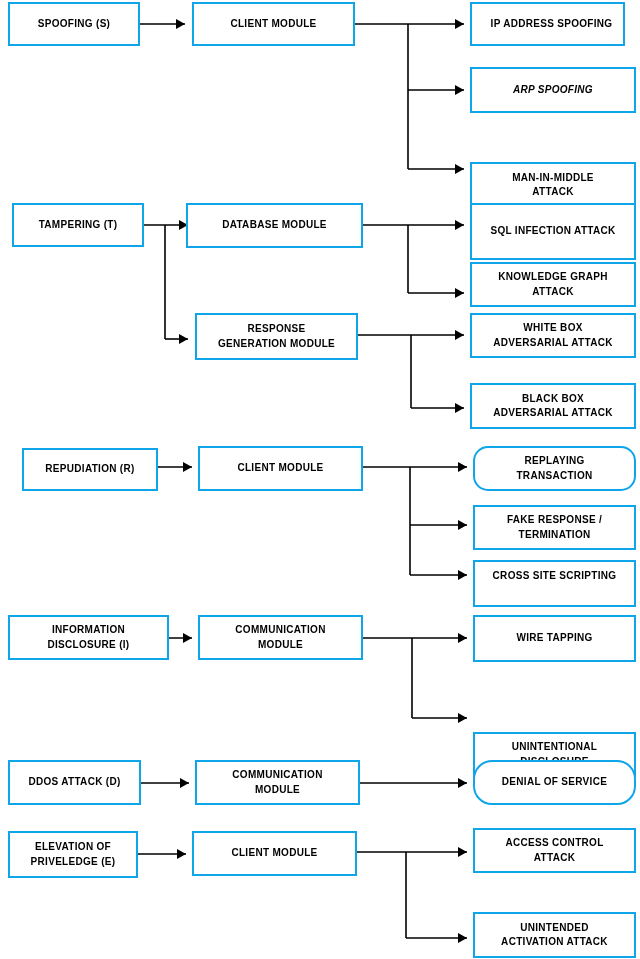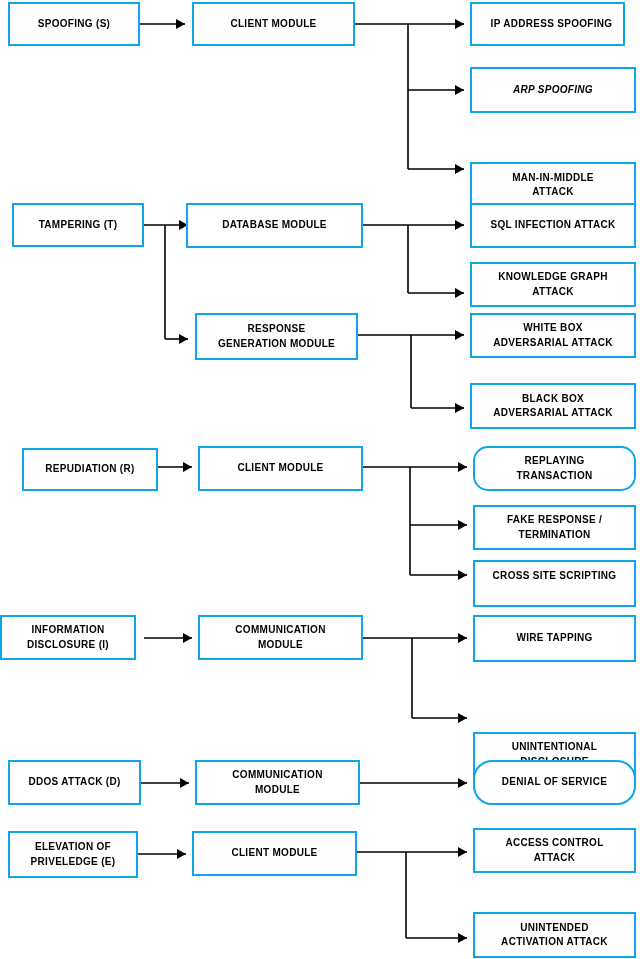--- a/index.html
+++ b/index.html
@@ -129,21 +129,21 @@
       <div class="node" style="left: 470px; top: 146px; width: 166px; height: 46px; margin-top: 16px;">
         <span class="node-label">MAN-IN-MIDDLE
 ATTACK</span>
       </div>
       <div class="node" style="left: 12px; top: 203px; width: 132px; height: 44px;">
         <span class="node-label">TAMPERING (T)</span>
       </div>
       <div class="node" style="left: 186px; top: 203px; width: 177px; height: 45px;">
         <span class="node-label">DATABASE MODULE</span>
       </div>
-      <div class="node" style="left: 470px; top: 203px; width: 166px; height: 45px;">
+      <div class="node" style="left: 470px; top: 203px; width: 166px; height: 57px;">
         <span class="node-label">SQL INFECTION ATTACK</span>
       </div>
       <div class="node" style="left: 470px; top: 262px; width: 166px; height: 45px;">
         <span class="node-label">KNOWLEDGE GRAPH
 ATTACK</span>
       </div>
       <div class="node" style="left: 195px; top: 313px; width: 163px; height: 47px;">
         <span class="node-label">RESPONSE
 GENERATION  MODULE</span>
       </div>
@@ -165,21 +165,21 @@
         <span class="node-label">REPLAYING
 TRANSACTION</span>
       </div>
       <div class="node" style="left: 473px; top: 505px; width: 163px; height: 45px;">
         <span class="node-label">FAKE RESPONSE /
 TERMINATION</span>
       </div>
       <div class="node align-top" style="left: 473px; top: 560px; width: 163px; height: 47px;">
         <span class="node-label">CROSS SITE SCRIPTING</span>
       </div>
-      <div class="node" style="left: 0; top: 615px; width: 136px; height: 45px;">
+      <div class="node" style="left: 8px; top: 615px; width: 161px; height: 45px;">
         <span class="node-label">INFORMATION
 DISCLOSURE (I)</span>
       </div>
       <div class="node" style="left: 198px; top: 615px; width: 165px; height: 45px;">
         <span class="node-label">COMMUNICATION
 MODULE</span>
       </div>
       <div class="node" style="left: 473px; top: 615px; width: 163px; height: 47px;">
         <span class="node-label">WIRE TAPPING</span>
       </div>

